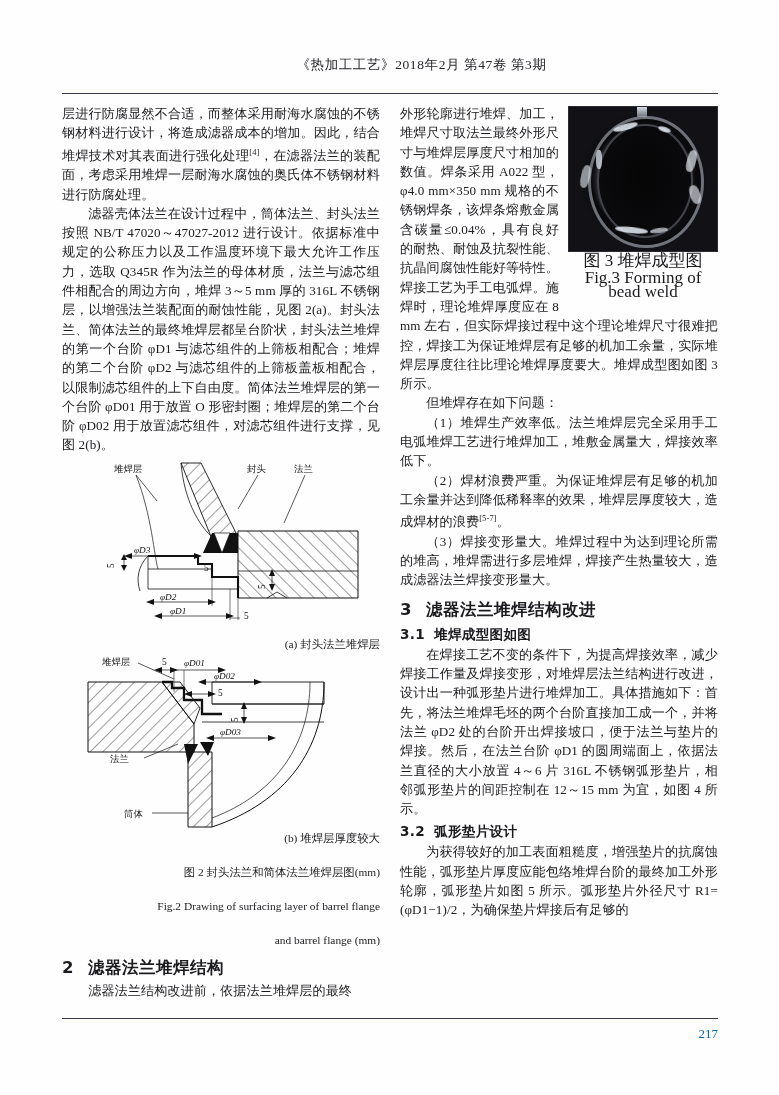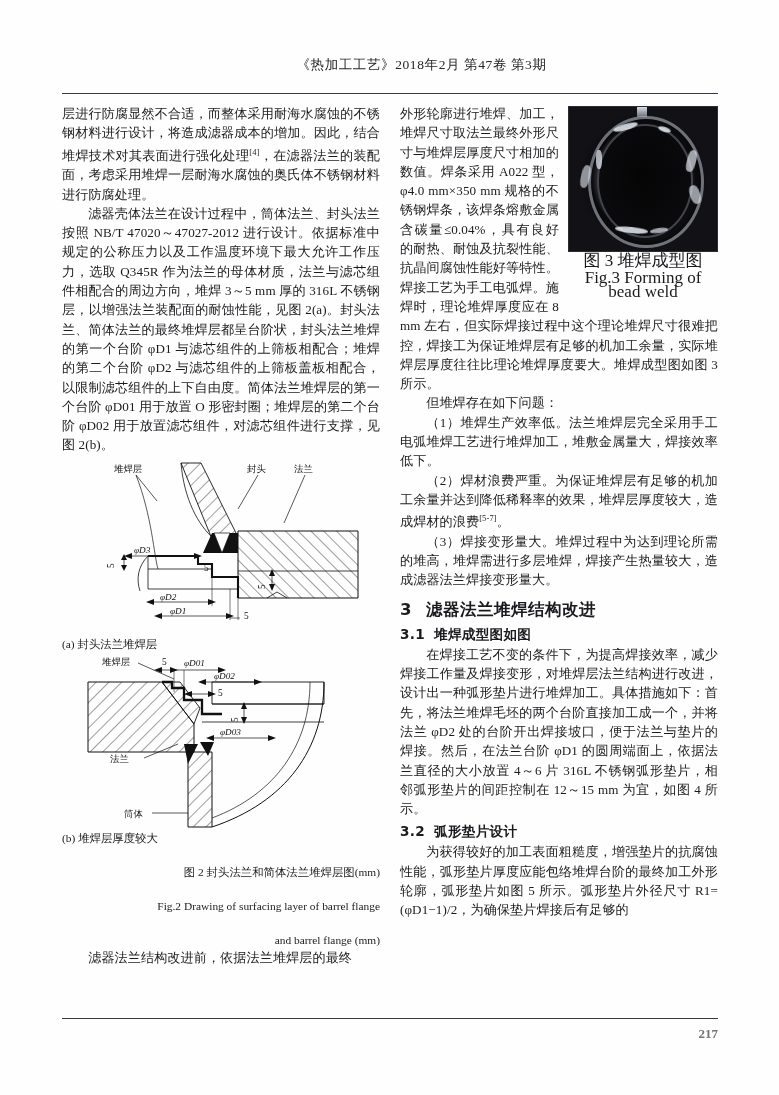--- a/index.html
+++ b/index.html
@@ -48,22 +48,22 @@
     height: 1px;
     background: #3a3a47;
   }
   .page-number {
     position: absolute;
     top: 1026px;
     left: 62px;
     width: 656px;
     text-align: right;
     font-size: 13px;
-    font-weight: bold;
-    color: #737373;
+    font-weight: normal;
+    color: #0369a1;
   }
   
   .col {
     position: absolute;
     top: 104px;
     width: 318px;
   }
   .col-left  { left: 62px; }
   .col-right { left: 400px; }
 
@@ -98,21 +98,21 @@
 
   
   .figure { margin: 6px 0 0 0; }
   .fig-caption {
     text-align: right;
     font-size: 11.4px;
     line-height: 15px;
     margin-top: 19px;
   }
   .subcap {
-    text-align: left;
+    text-align: right;
     font-size: 11.4px;
     margin-top: 1px;
   }
 
   
   .photo-wrap {
     float: right;
     width: 150px;
     margin: 2px 0 2px 9px;
   }
@@ -318,20 +318,21 @@
         <text class="lbl-i" x="158" y="83">φD03</text>
       </svg>
 
       <div class="subcap">(b) 堆焊层厚度较大</div>
 
       <div class="fig-caption">图 2  封头法兰和简体法兰堆焊层图(mm)</div>
       <div class="fig-caption en">Fig.2   Drawing of surfacing layer of barrel flange</div>
       <div class="fig-caption en">and barrel flange (mm)</div>
     </div>
 
+    <h2 class="sec"><span class="num">2</span><span>滤器法兰堆焊结构</span></h2>
 
     <p class="body indent">滤器法兰结构改进前，依据法兰堆焊层的最终</p>
   </div>
 
   <div class="col col-right">
 
     <div class="photo-wrap">
       <div class="photo">
         <div class="notch"></div>
         <div class="ring-outer"></div>

